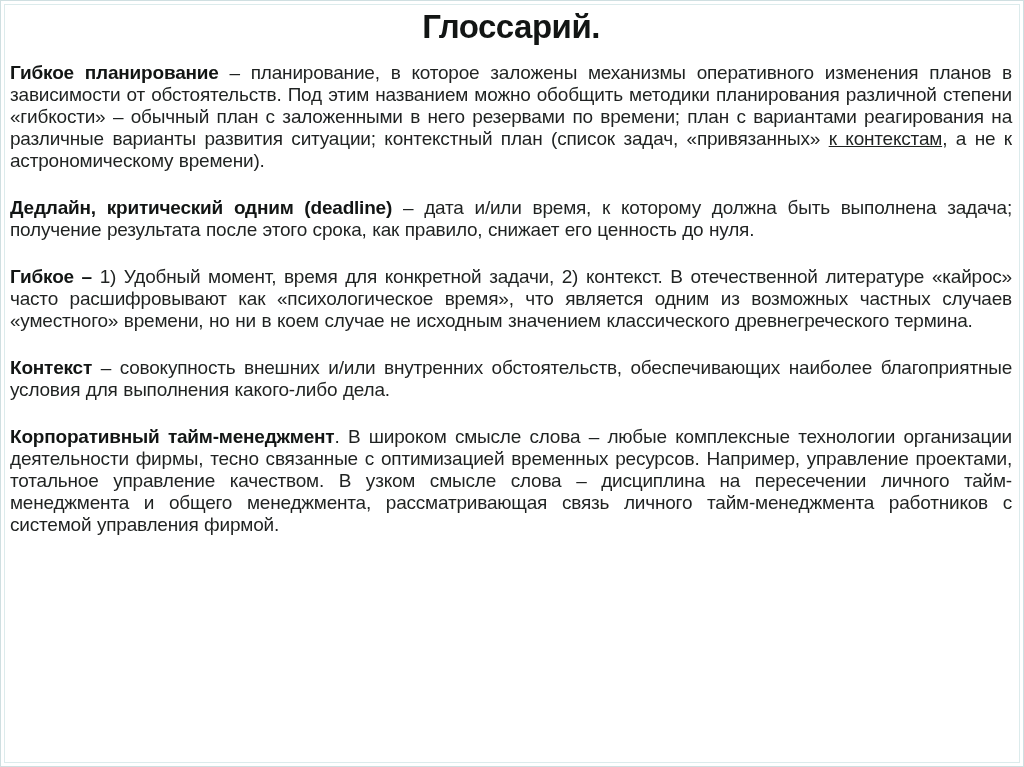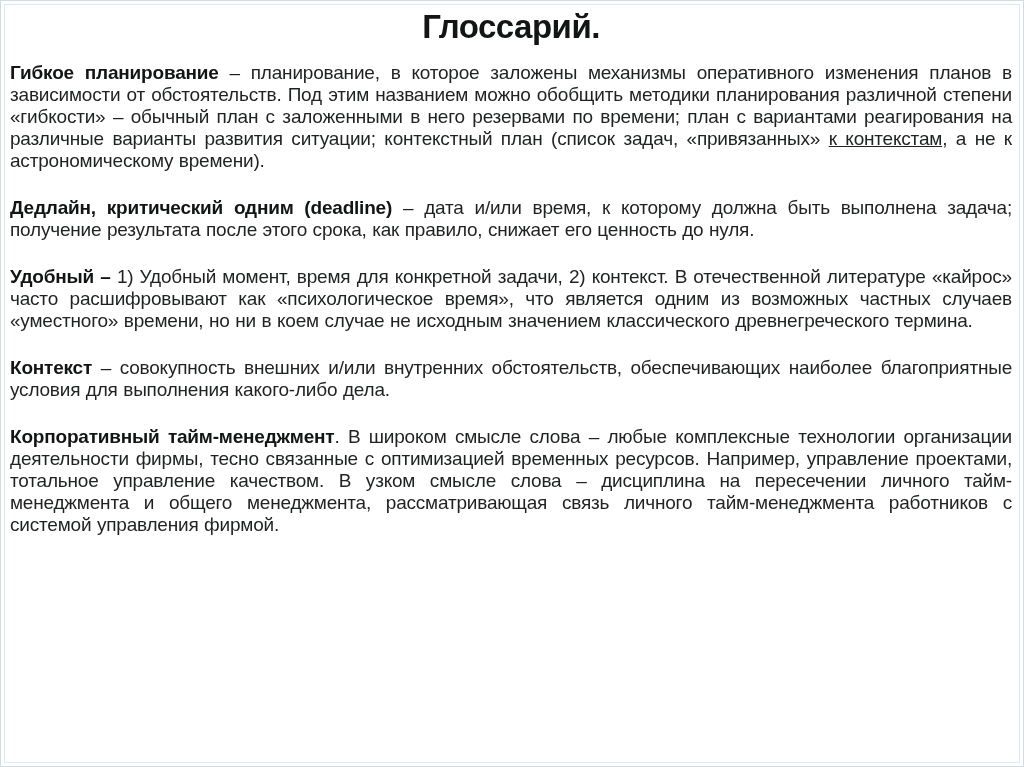--- a/index.html
+++ b/index.html
@@ -60,21 +60,21 @@
 <div class="slide">
   <div class="frame-line"></div>
   <div class="content">
 
     <h1 class="title">Глоссарий.</h1>
 
     <p class="entry"><strong>Гибкое планирование</strong><span> – </span><span>планирование, в которое заложены механизмы оперативного изменения планов в зависимости от обстоятельств. Под этим названием можно обобщить методики планирования различной степени «гибкости» – обычный план с заложенными в него резервами по времени; план с вариантами реагирования на различные варианты развития ситуации; контекстный план (список задач, «привязанных» </span><span class="u">к контекстам</span><span>, а не к астрономическому времени).</span></p>
 
     <p class="entry"><strong>Дедлайн, критический одним (deadline)</strong><span> – </span><span>дата и/или время, к которому должна быть выполнена задача; получение результата после этого срока, как правило, снижает его ценность до нуля.</span></p>
 
-    <p class="entry"><strong>Удобный –</strong><span> </span><span>1) Удобный момент, время для конкретной задачи, 2) контекст. В отечественной литературе «кайрос» часто расшифровывают как «психологическое время», что является одним из возможных частных случаев «уместного» времени, но ни в коем случае не исходным значением классического древнегреческого термина.</span></p>
+    <p class="entry"><strong>Гибкое –</strong><span> </span><span>1) Удобный момент, время для конкретной задачи, 2) контекст. В отечественной литературе «кайрос» часто расшифровывают как «психологическое время», что является одним из возможных частных случаев «уместного» времени, но ни в коем случае не исходным значением классического древнегреческого термина.</span></p>
 
 
     <p class="entry"><strong>Контекст</strong><span> – </span><span>совокупность внешних и/или внутренних обстоятельств, обеспечивающих наиболее благоприятные условия для выполнения какого-либо дела.</span></p>
 
     <p class="entry"><strong>Корпоративный тайм-менеджмент</strong><span>. </span><span>В широком смысле слова – любые комплексные технологии организации деятельности фирмы, тесно связанные с оптимизацией временных ресурсов. Например, управление проектами, тотальное управление качеством. В узком смысле слова – дисциплина на пересечении личного тайм-менеджмента и общего менеджмента, рассматривающая связь личного тайм-менеджмента работников с системой управления фирмой.</span></p>
 
   </div>
 </div>
 
 </body></html>

